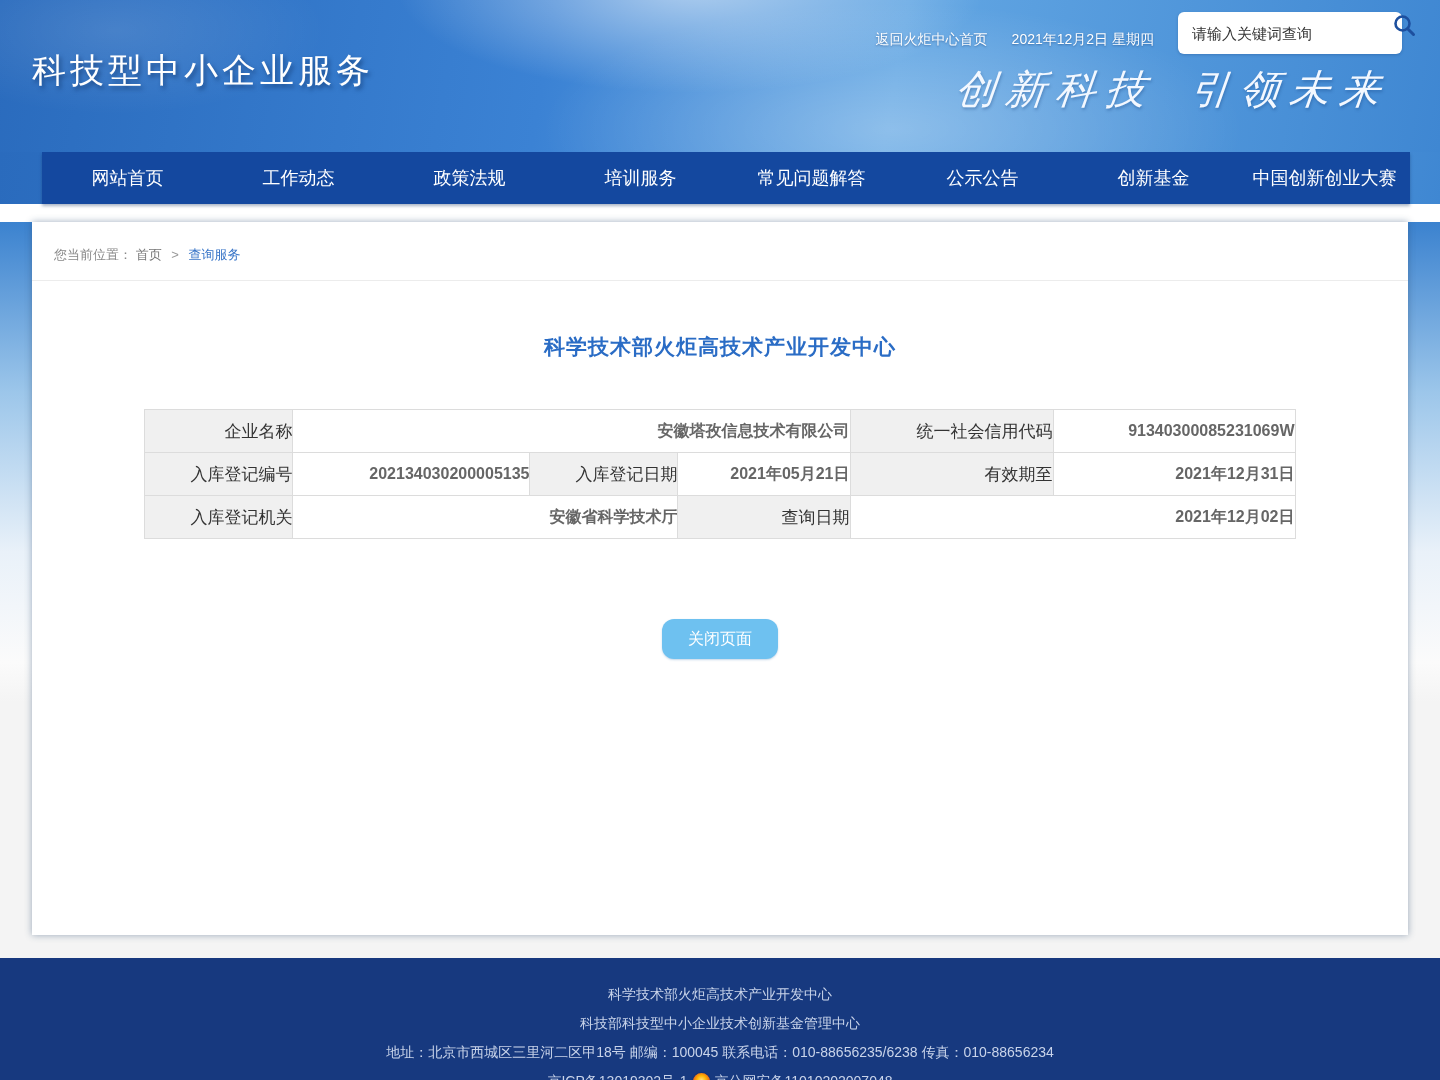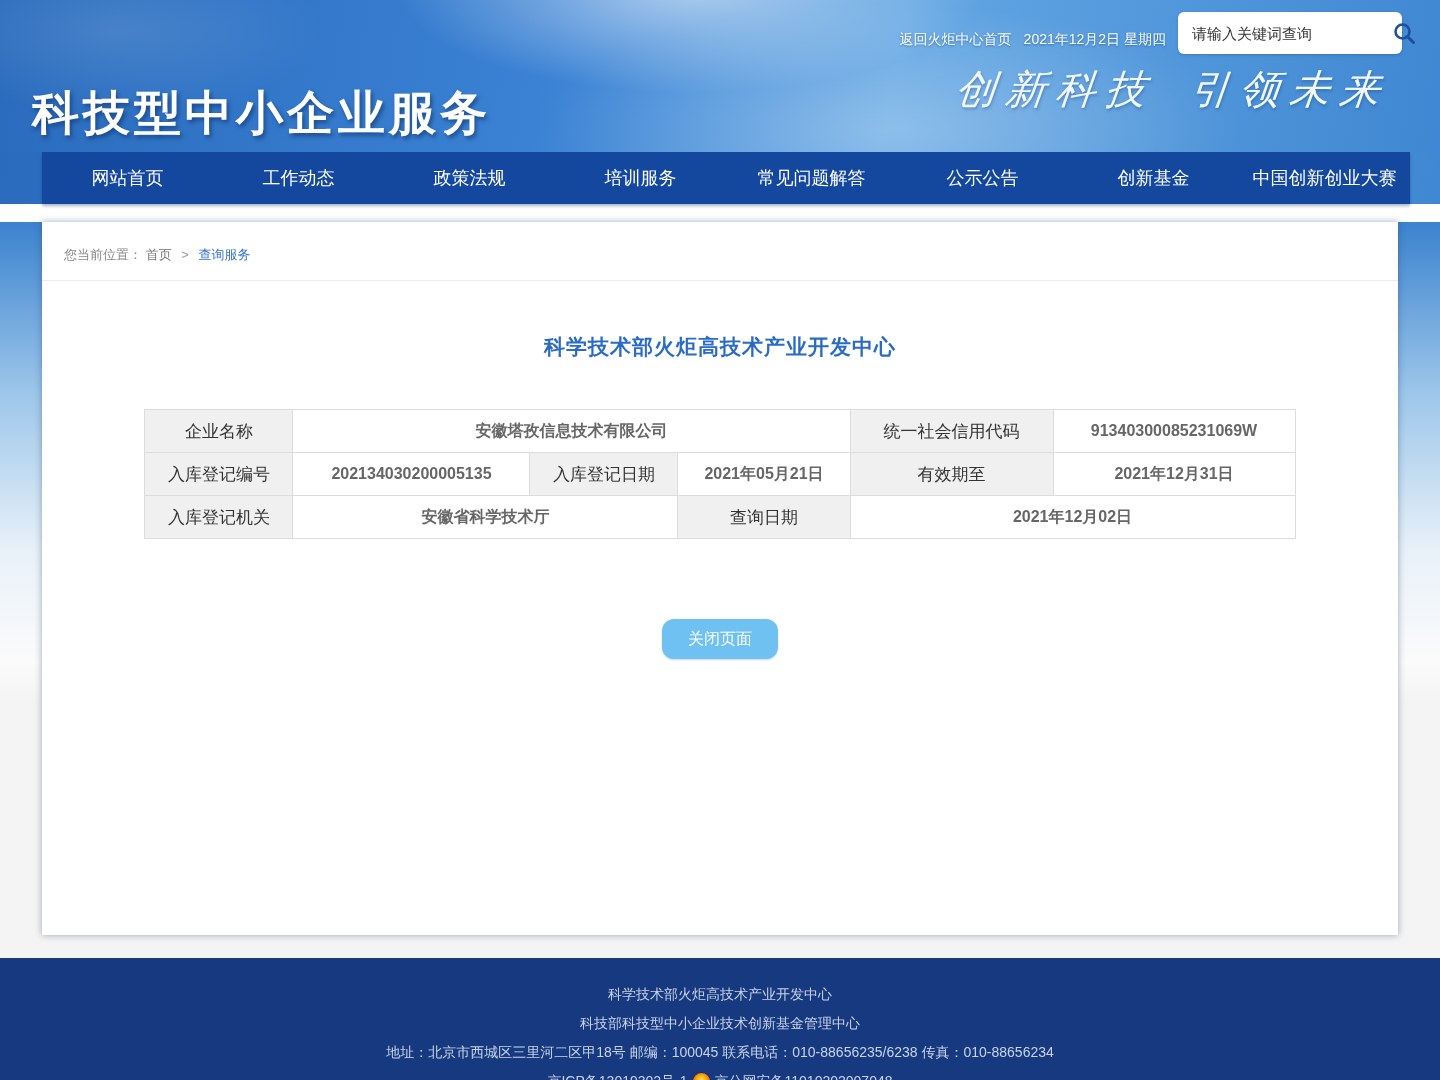--- a/index.html
+++ b/index.html
@@ -11,45 +11,44 @@
     position: relative;
     height: 152px;
     background:
       radial-gradient(ellipse 420px 150px at 48% -8%, rgba(255,255,255,0.55), rgba(255,255,255,0) 70%),
       radial-gradient(ellipse 500px 180px at 62% 85%, rgba(255,255,255,0.28), rgba(255,255,255,0) 70%),
       radial-gradient(ellipse 300px 120px at 8% 20%, rgba(255,255,255,0.12), rgba(255,255,255,0) 70%),
       linear-gradient(100deg, #2a6bbd 0%, #3b82d4 38%, #62a6e3 62%, #3f87d2 100%);
   }
   .top-bar {
     position: absolute; top: 12px; right: 38px;
-    display: flex; align-items: center; gap: 12px;
+    display: flex; align-items: center; gap: 24px;
   }
   .top-link, .top-date {
     color: #ffffff; font-size: 14px; text-shadow: 0 1px 2px rgba(20,60,120,.5);
     margin-top: 14px;
   }
   .top-link { cursor: pointer; }
   .search-box {
     width: 224px; height: 42px; background: #ffffff; border-radius: 6px;
-    display: flex; align-items: center; padding: 0 10px 0 14px;
+    display: flex; padding: 0 10px 0 14px;
     box-shadow: 0 1px 3px rgba(20,60,120,.3);
   }
   .search-box input {
     border: none; outline: none; flex: 1; font-size: 15px;
     font-family: "Liberation Sans", sans-serif; color: #222; background: transparent;
   }
   .search-box input::placeholder { color: #333; opacity: 1; }
   .search-icon { width: 26px; height: 26px; cursor: pointer; flex-shrink: 0; }
 
   .logo-text {
     position: absolute; left: 32px; top: 48px;
     font-family: "DejaVu Serif", "Liberation Serif", serif;
-    font-weight: bold; font-size: 47px; color: #ffffff; letter-spacing: 4px;
+    font-weight: normal; font-size: 34px; color: #ffffff; letter-spacing: 4px;
     text-shadow: 2px 3px 4px rgba(10,40,90,.55);
-    margin-top: 34px;
   }
   .slogan {
     position: absolute; right: 50px; top: 62px;
     font-family: "DejaVu Serif", "Liberation Serif", serif;
     font-style: italic; font-size: 40px; color: #f3f8ff;
     letter-spacing: 10px; transform: skewX(-6deg);
     text-shadow: 1px 2px 3px rgba(20,60,120,.35);
     display: flex; gap: 34px;
   }
 
@@ -69,42 +68,42 @@
     color: #ffffff; font-size: 18px; cursor: pointer; white-space: nowrap;
   }
 
   
   .mid {
     height: 736px;
     background: linear-gradient(180deg, #3b82cf 0px, #9cc6ea 170px, #e9f1f9 330px,
                 #fbfbfb 440px, #f4f4f4 480px, #f4f4f4 100%);
   }
   .panel {
-    margin: 18px 42px 0; height: 713px; background: #ffffff;
+    margin: 18px 32px 0; height: 713px; background: #ffffff;
     box-shadow: 0 0 7px rgba(40,70,110,.45);
   }
   .breadcrumb {
     padding: 24px 22px 16px; font-size: 13px; color: #888;
     border-bottom: 1px solid #ececec;
   }
   .breadcrumb .crumb-home { color: #777; cursor: pointer; }
   .breadcrumb .crumb-sep { margin: 0 6px; color: #999; }
   .breadcrumb .crumb-current { color: #3a76c8; cursor: pointer; }
 
   .result-title {
     margin-top: 52px; text-align: center;
     color: #2a6cc5; font-size: 21px; font-weight: bold; letter-spacing: 1px;
   }
 
   .result-table {
     width: 1150px; margin: 48px auto 0; border-collapse: collapse;
     table-layout: fixed;
   }
   .result-table td {
-    border: 1px solid #dcdcdc; height: 43px; text-align: center;
+    border: 1px solid #dcdcdc; height: 43px; text-align: right;
     font-size: 16px; overflow: hidden; white-space: nowrap;
   }
   .result-table td.label { background: #f0f0f0; color: #333; font-size: 17px; }
   .result-table td.value { background: #ffffff; color: #666; font-weight: bold; }
 
   .close-btn {
     display: block; margin: 80px auto 0; width: 116px; height: 40px;
     background: #6ec1f0; border: none; border-radius: 12px;
     color: #ffffff; font-size: 16px; cursor: pointer;
     font-family: "Liberation Sans", sans-serif;

